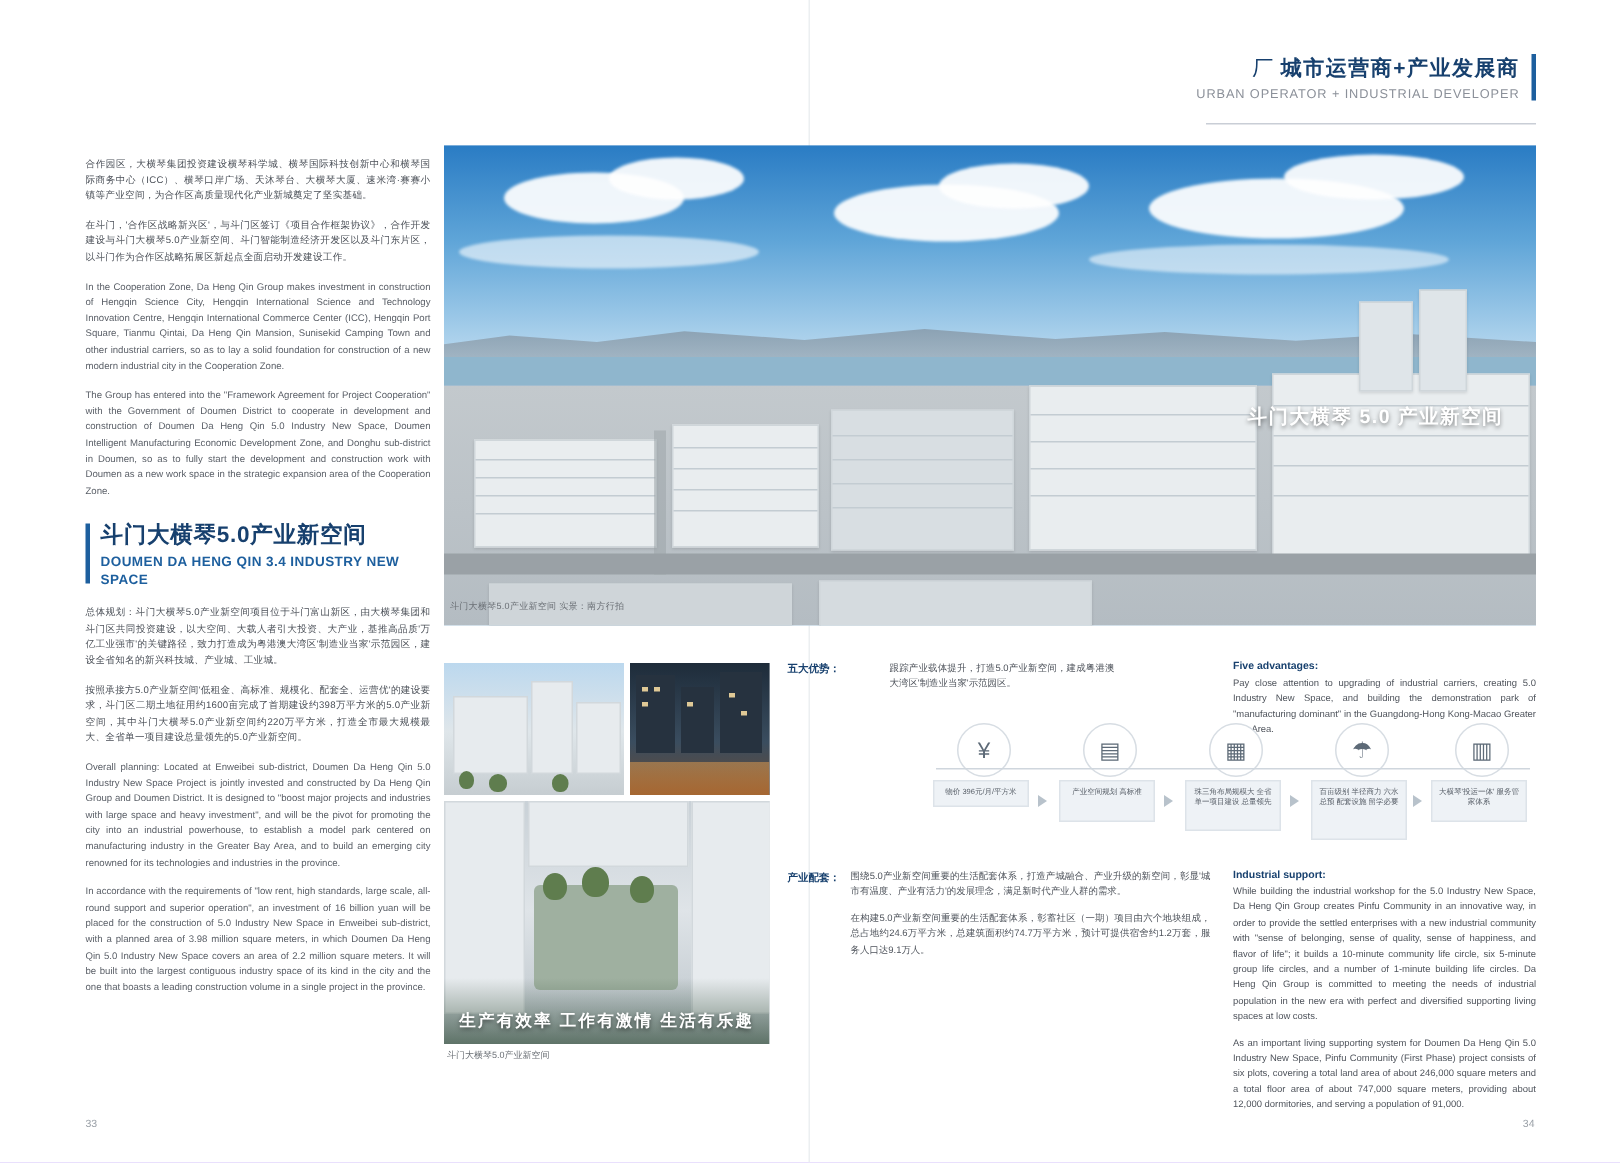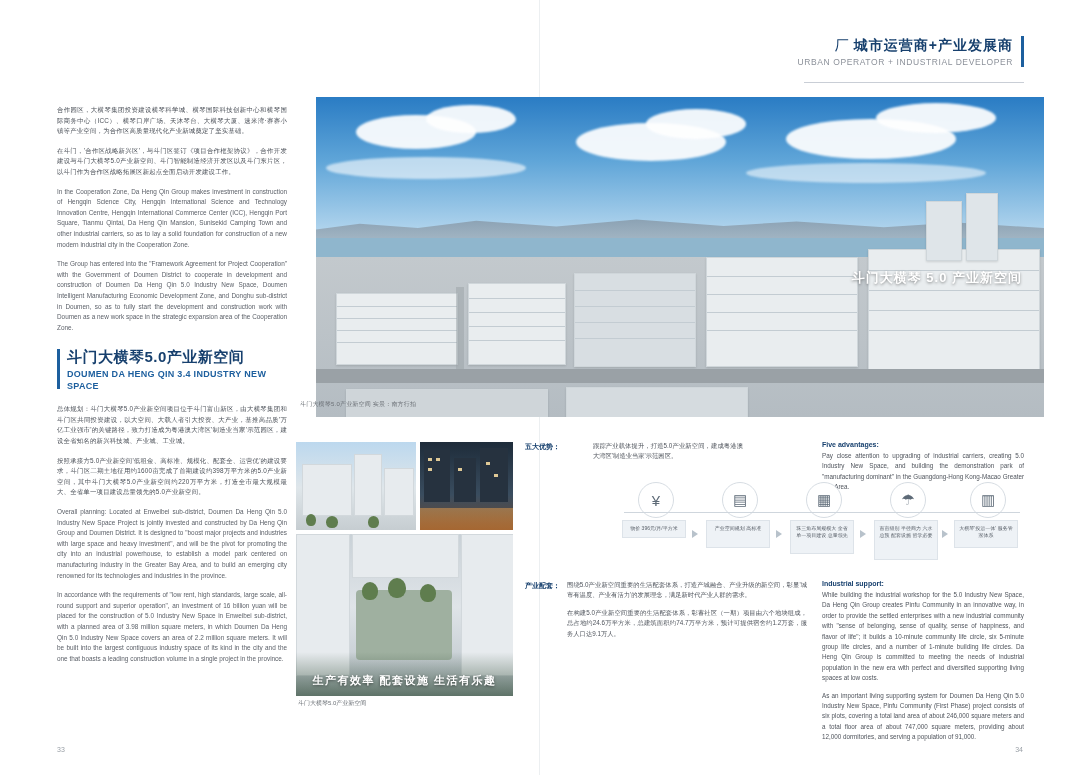--- a/index.html
+++ b/index.html
@@ -46,21 +46,20 @@
   }
   .title-cn{font-size:15px;font-weight:bold;color:#17406e;letter-spacing:.5px;line-height:20px;}
   .title-en{font-size:9px;font-weight:bold;color:#1d5f9e;letter-spacing:.3px;line-height:11.5px;margin-top:2px;}
 
   .body-text{margin-top:12px;}
 
   
   .hero{
     position:absolute;left:296px;top:97px;width:728px;height:320px;overflow:hidden;
     background:linear-gradient(#2f7fc4,#bcd9ee);
-    margin-left:20px;
   }
   .sky{position:absolute;left:0;top:0;width:100%;height:44%;
     background:linear-gradient(180deg,#2a7cc4 0%,#5fa5d8 45%,#b9d9ef 100%);}
   .cloud{position:absolute;background:#ffffff;border-radius:50%;opacity:.92;filter:blur(1px);}
   .mountain{
     position:absolute;left:0;top:36%;width:100%;height:9%;
     background:linear-gradient(180deg,#7f93a4,#9fb0bd);
     clip-path:polygon(0 60%,6% 40%,14% 55%,22% 30%,33% 50%,44% 25%,56% 48%,66% 32%,78% 52%,88% 36%,100% 55%,100% 100%,0 100%);
     opacity:.85;
   }
@@ -251,21 +250,21 @@
     <div class="g3">
       <div style="position:absolute;inset:0;background:linear-gradient(180deg,#c9d1d7 0%,#dfe4e8 45%,#b9c2c8 100%)"></div>
       <div class="ph-bld" style="left:0;top:0;width:52px;height:140px"></div>
       <div class="ph-bld" style="left:165px;top:0;width:52px;height:140px"></div>
       <div class="ph-bld" style="left:56px;top:0;width:105px;height:42px"></div>
       <div style="position:absolute;left:60px;top:56px;width:96px;height:70px;background:#9fb0a0;border-radius:4px;"></div>
       <div class="tree" style="left:66px;top:48px;width:16px;height:18px"></div>
       <div class="tree" style="left:92px;top:44px;width:18px;height:20px"></div>
       <div class="tree" style="left:124px;top:50px;width:16px;height:18px"></div>
       <div style="position:absolute;left:0;bottom:0;width:100%;height:44px;background:linear-gradient(180deg,rgba(40,70,40,0),rgba(20,50,25,.55))"></div>
-      <div class="slogan">生产有效率  配套设施  生活有乐趣</div>
+      <div class="slogan">生产有效率  工作有激情  生活有乐趣</div>
     </div>
     <div class="g-caption">斗门大横琴5.0产业新空间</div>
 
     <div class="adv-title-cn">五大优势：</div>
     <div class="rt adv-cn" style="left:593px;top:441px;width:150px;">
       <p>跟踪产业载体提升，打造5.0产业新空间，建成粤港澳大湾区'制造业当家'示范园区。</p>
     </div>
     <div class="rt adv-en">
       <div class="h">Five advantages:</div>
       <p>Pay close attention to upgrading of industrial carriers, creating 5.0 Industry New Space, and building the demonstration park of "manufacturing dominant" in the Guangdong-Hong Kong-Macao Greater Bay Area.</p>

